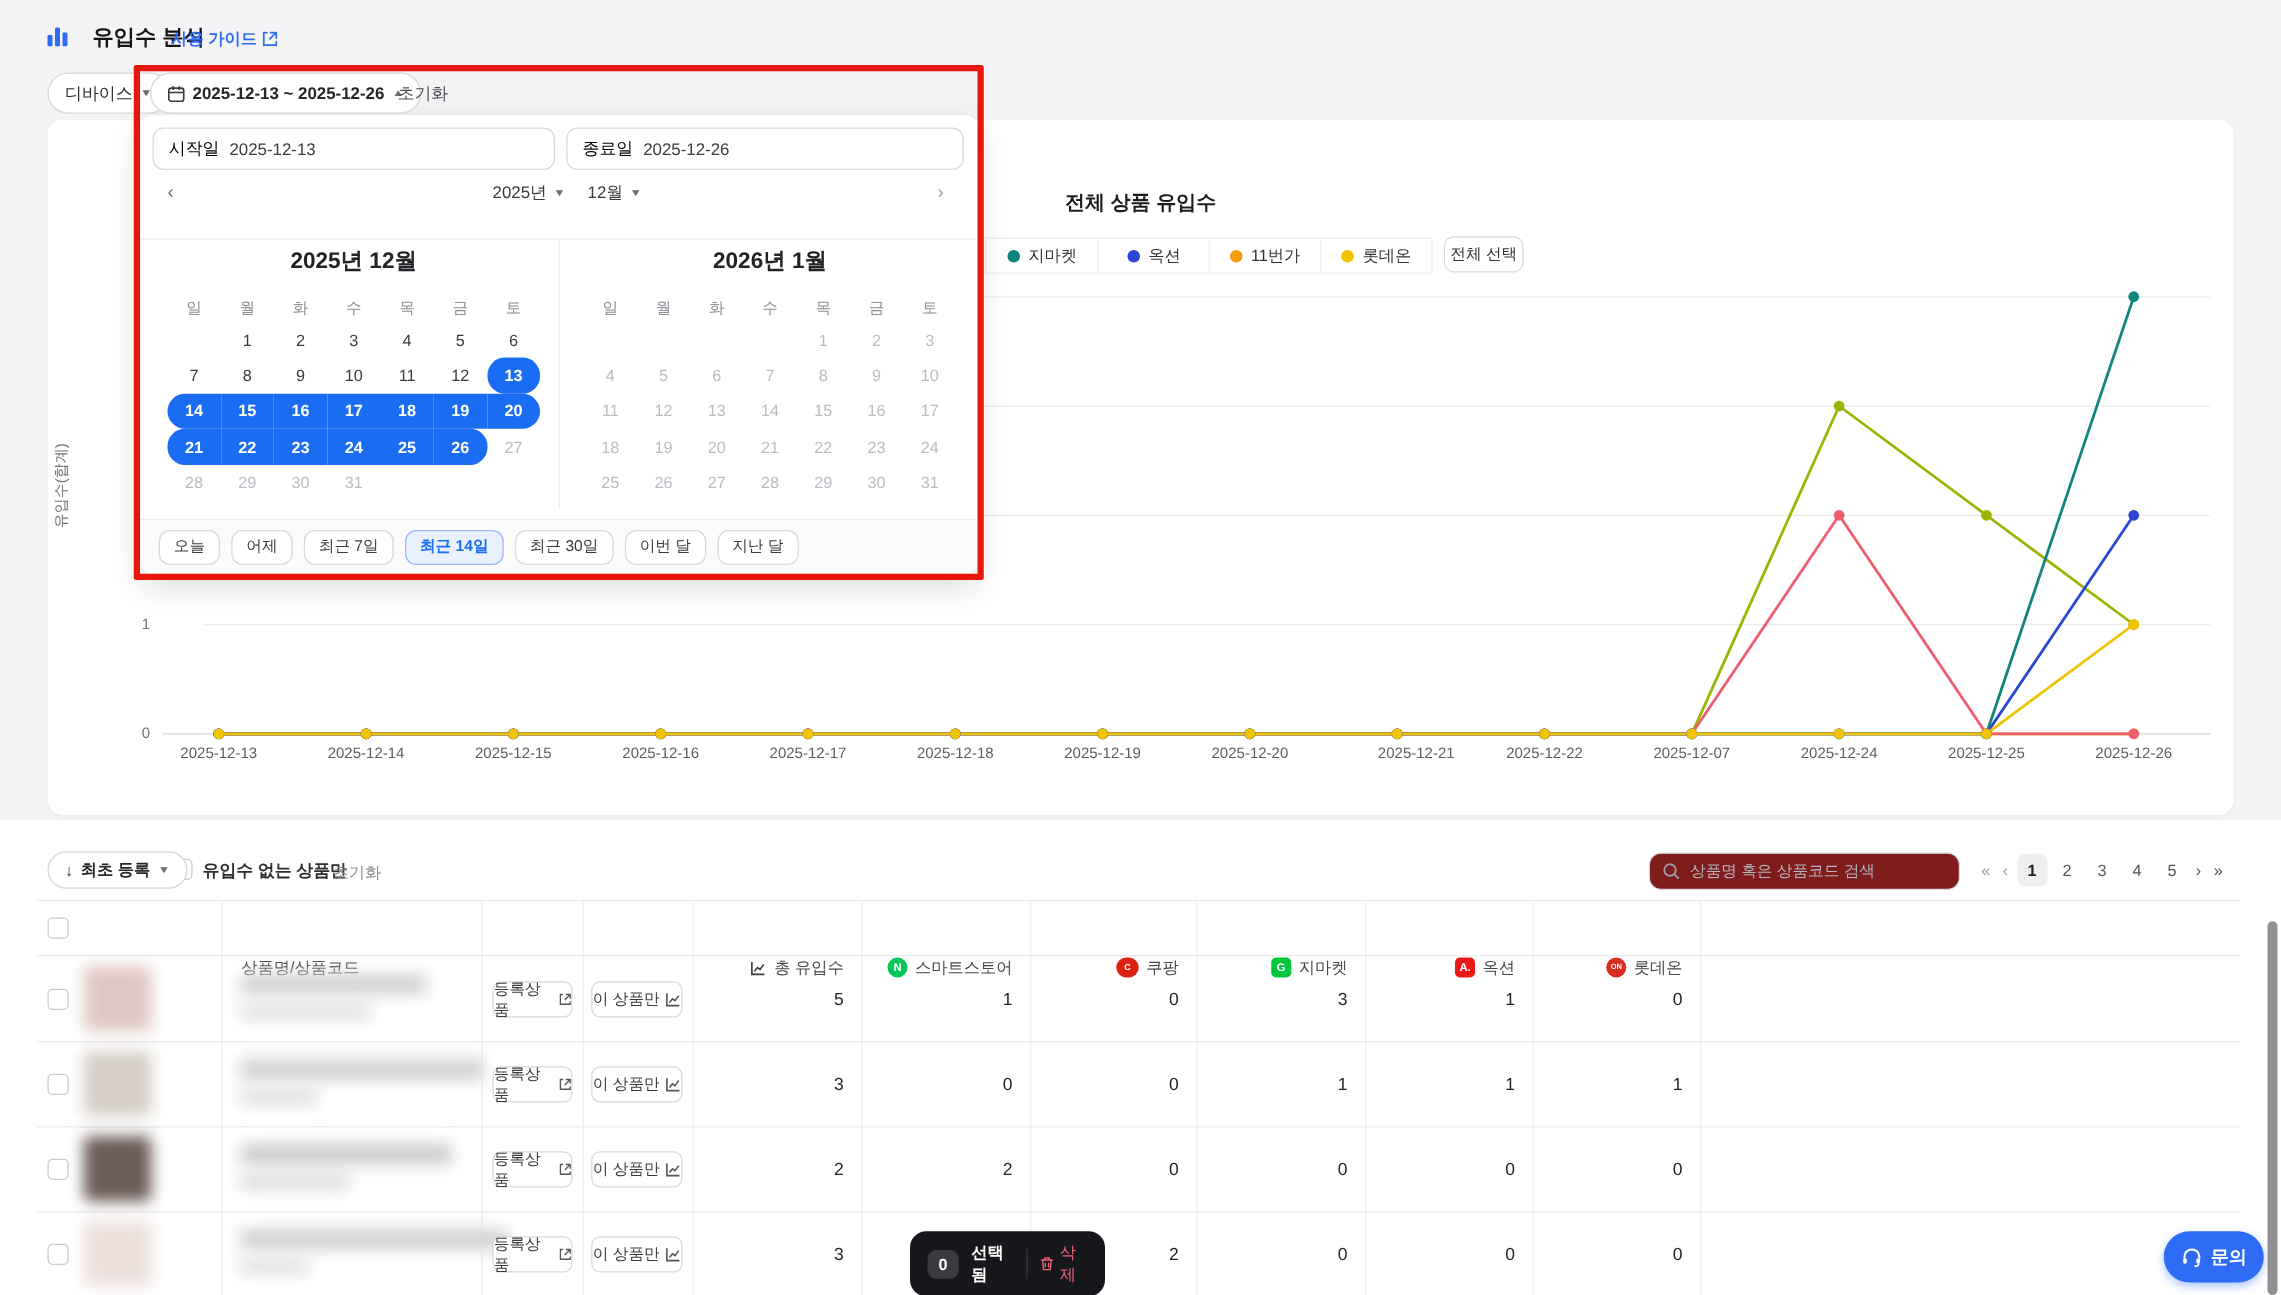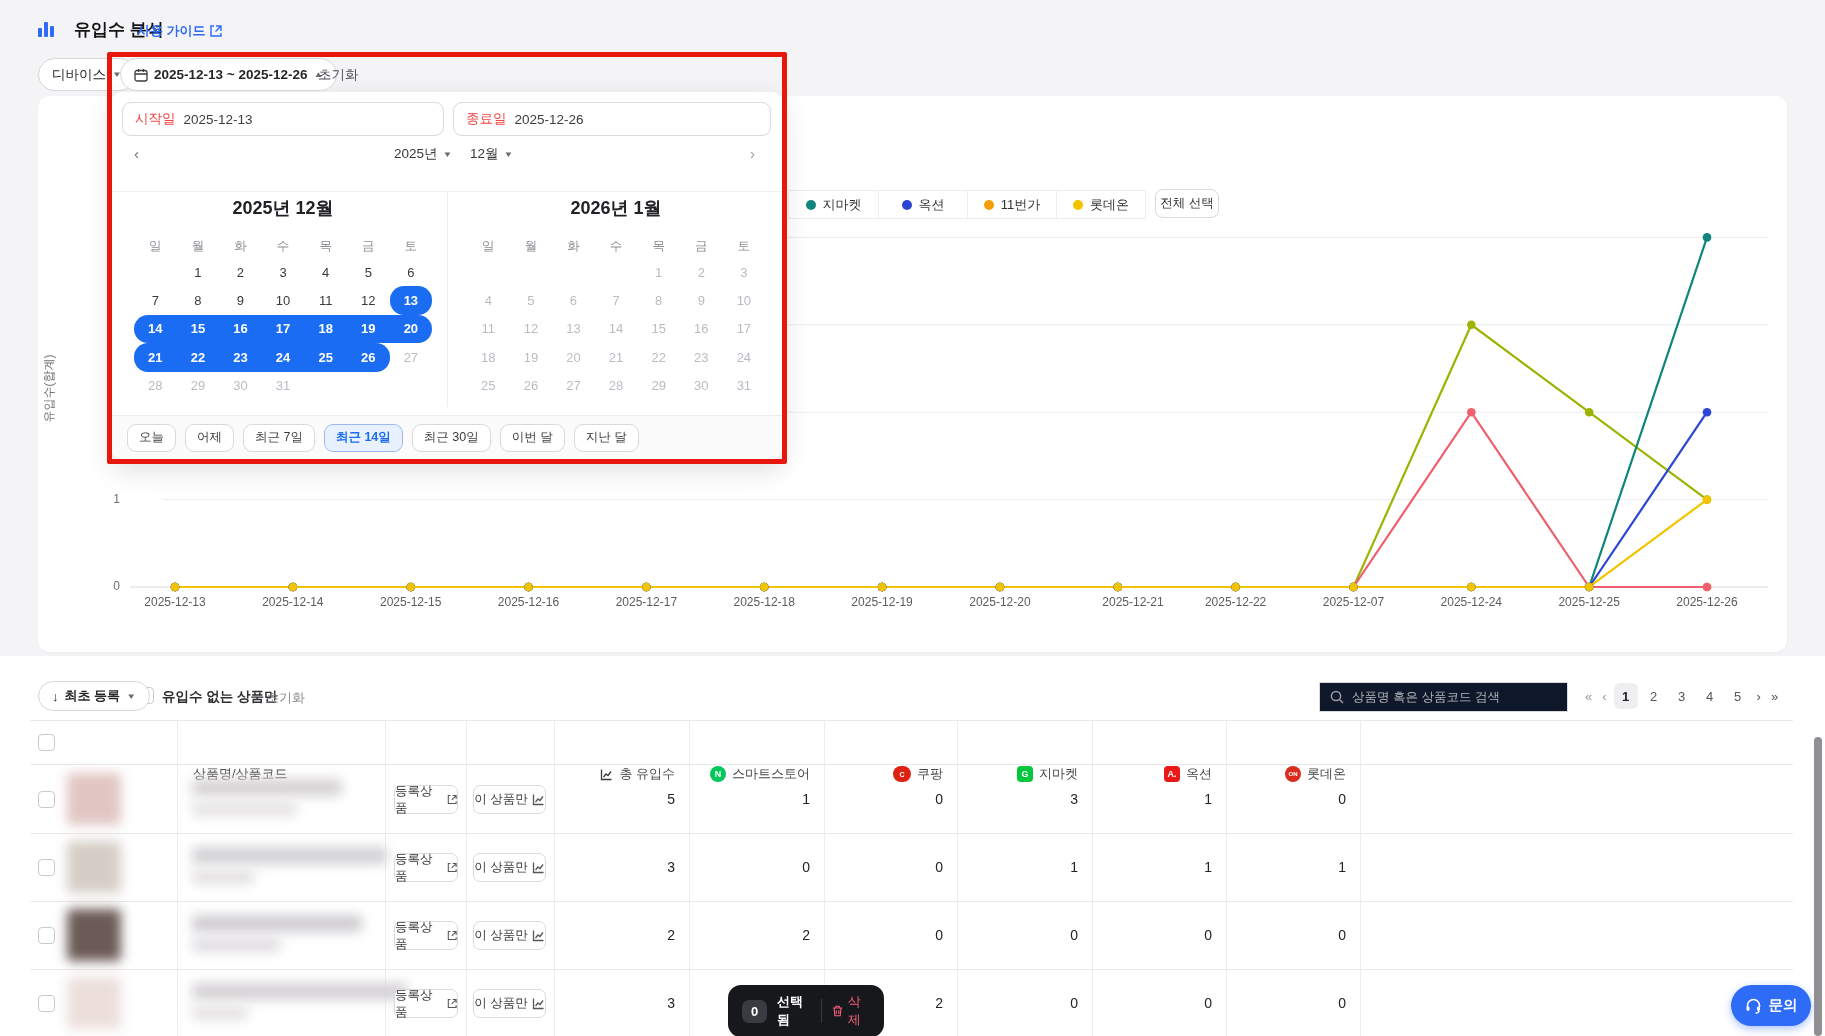--- a/index.html
+++ b/index.html
@@ -16,21 +16,21 @@
 
   .pill { display:flex; align-items:center; gap:6px; background:#fff; border:1px solid #d6d6db; border-radius:17px; height:33px; padding:0 13px; font-size:13.5px; color:#26262a; }
   .chev { font-size:10px; color:#6b6b70; transform:scaleY(.8); }
 
   
   .red-box { left:107px; top:52px; width:680px; height:412px; border:5px solid #e8170c; border-radius:2px; z-index:30; pointer-events:none; }
 
   
   .popup { left:112px; top:92px; width:670px; height:367px; background:#fff; border-radius:10px; box-shadow:0 10px 28px rgba(0,0,0,.14); z-index:20; }
   .dp-input { position:absolute; top:10px; height:34px; border:1px solid #d9d9de; border-radius:9px; background:#fff; display:flex; align-items:center; gap:8px; padding:0 12px; font-size:13.5px; }
-  .dp-input .lbl { color:#ef4444; }
+  .dp-input .lbl { color:#000000; }
   .dp-input .val { color:#3c3d42; }
   .dp-nav { position:absolute; top:50px; left:0; width:100%; height:26px; }
   .dp-nav .arrow { position:absolute; top:3px; font-size:15px; color:#707075; }
   .dp-sel { position:absolute; top:3px; font-size:13.5px; color:#3a3a3e; display:flex; gap:5px; align-items:center; }
   .cal-divider { position:absolute; left:335px; top:100px; width:1px; height:215px; background:#ededef; }
   .cal-topline { position:absolute; left:0; top:99px; width:100%; height:1px; background:#f0f0f2; }
   .cal { position:absolute; top:104px; width:298px; }
   .cal .cal-title { text-align:center; font-size:18px; font-weight:bold; color:#232327; margin-bottom:14px; }
   .cal .grid { display:grid; grid-template-columns:repeat(7,42.6px); }
   .cal .wd { height:24px; display:flex; align-items:center; justify-content:center; font-size:12.5px; color:#8b8e94; }
@@ -54,21 +54,21 @@
   .y-title { position:absolute; left:-44px; top:284px; width:110px; text-align:center; font-size:12px; color:#737378; transform:rotate(-90deg); }
   .ylab { position:absolute; width:26px; text-align:right; font-size:12px; color:#6f6f74; }
   .xlab { position:absolute; width:90px; text-align:center; font-size:12px; color:#5c5c61; top:499px; }
 
   
   .table-section { left:0; top:656px; width:1825px; height:380px; background:#fff; }
   .tb-toolbar-sort { left:38px; top:681px; z-index:2;}
   .tb-check { left:137px; top:687px; width:17px; height:17px; border:1.5px solid #c9c9ce; border-radius:4px; background:#fff; }
   .tb-check-label { left:162px; top:688px; font-size:13.5px; font-weight:bold; color:#2d2d31; }
   .tb-reset { left:266px; top:689px; font-size:13px; color:#8a8a90; }
-  .search-box { left:1319px; top:682px; width:249px; height:30px; border:1px solid #d9d9de; border-radius:0; background:#0f172a; display:flex; align-items:center; gap:8px; padding:0 10px; }
+  .search-box { left:1319px; top:682px; width:249px; height:30px; border:1px solid #d9d9de; border-radius:10px; background:#7f1d1d; display:flex; align-items:center; gap:8px; padding:0 10px; }
   .search-box .ph { font-size:12.5px; color:#b3b6bb; }
   .pager { left:1582px; top:683px; display:flex; align-items:center; gap:4px; font-size:13px; color:#55555a; }
   .pager .pg { min-width:24px; height:26px; display:flex; align-items:center; justify-content:center; border-radius:6px; }
   .pager .pg.cur { background:#efeff1; font-weight:bold; color:#222; }
   .pager .nav { color:#9a9aa0; padding:0 3px; }
 
   .hline { background:#e9e9ec; height:1px; }
   .vline { background:#ededef; width:1px; }
   .th { position:absolute; top:720px; height:44px; display:flex; align-items:center; font-size:13px; color:#47474c;margin-top:32px; }
   .th.right { justify-content:flex-end; gap:6px; }
@@ -119,20 +119,21 @@
     <svg width="14" height="14" viewBox="0 0 14 14">
         <rect x="1" y="2.5" width="12" height="10.5" rx="2" fill="none" stroke="#3a3a3e" stroke-width="1.3"></rect>
         <path d="M1 6h12M4.5 1v3M9.5 1v3" stroke="#3a3a3e" stroke-width="1.3"></path>
       </svg>
     <span>2025-12-13 ~ 2025-12-26</span>
       <span class="chev">▲</span>
   </div>
   <div class="abs" style="left:318px; top:66px; font-size:13.5px; color:#4b4d52; z-index:21;">초기화</div>
 
   <div class="abs chart-card">
+    <div class="chart-title">전체 상품 유입수</div>
     <div class="legend" id="legend">
         <div class="cell">
           <span class="dot" style="background:#0f857b"></span>
           <span>지마켓</span>
         </div>
         <div class="cell">
           <span class="dot" style="background:#2c45d4"></span>
           <span>옥션</span>
         </div>
         <div class="cell">

